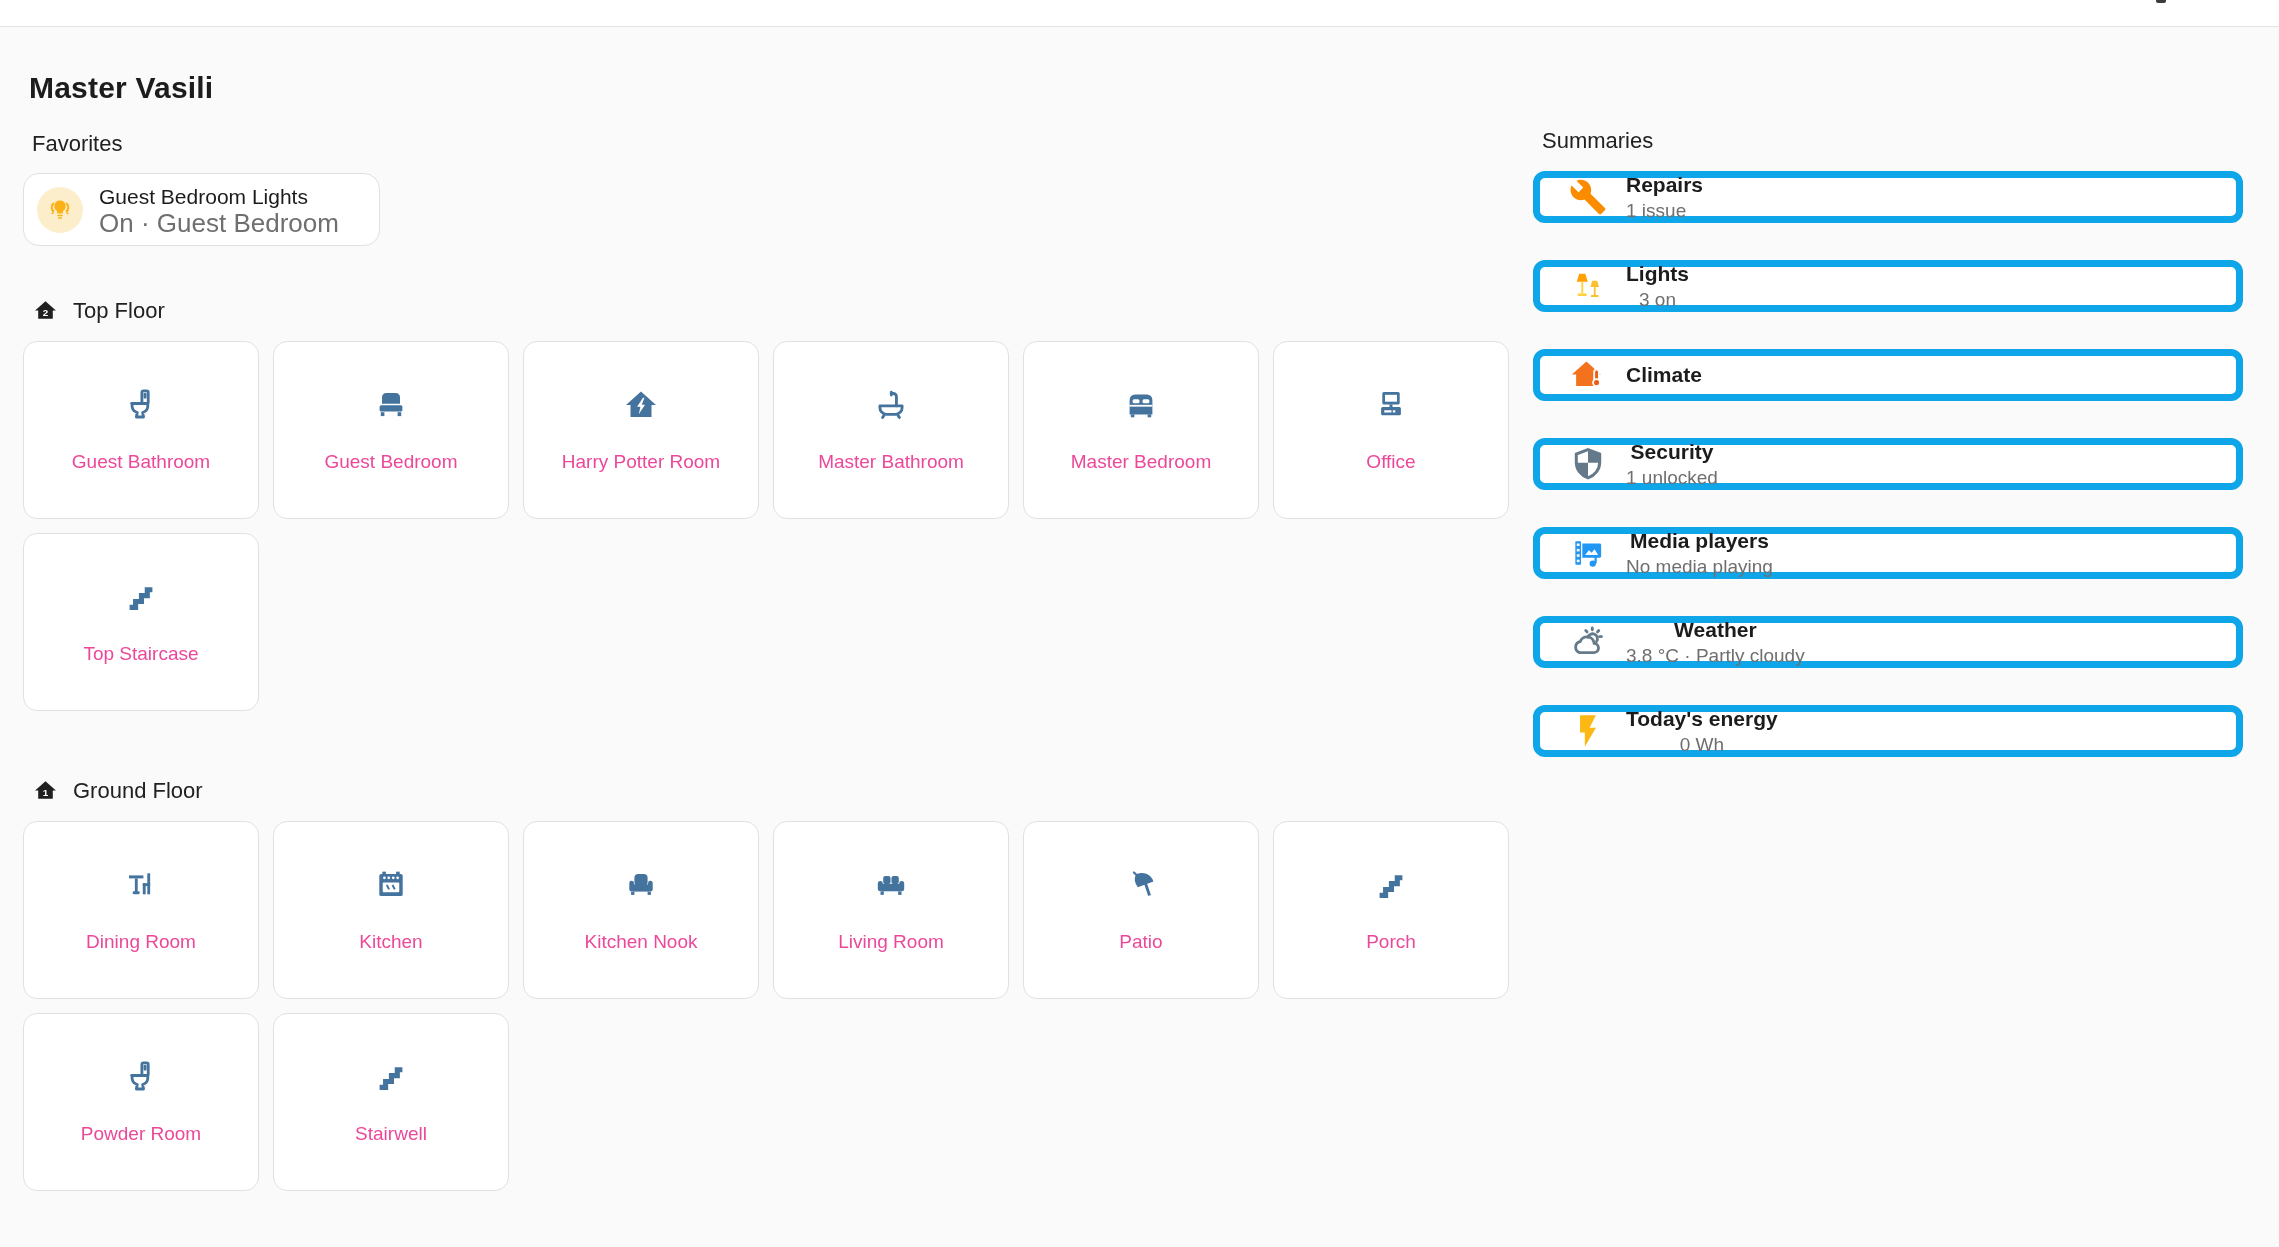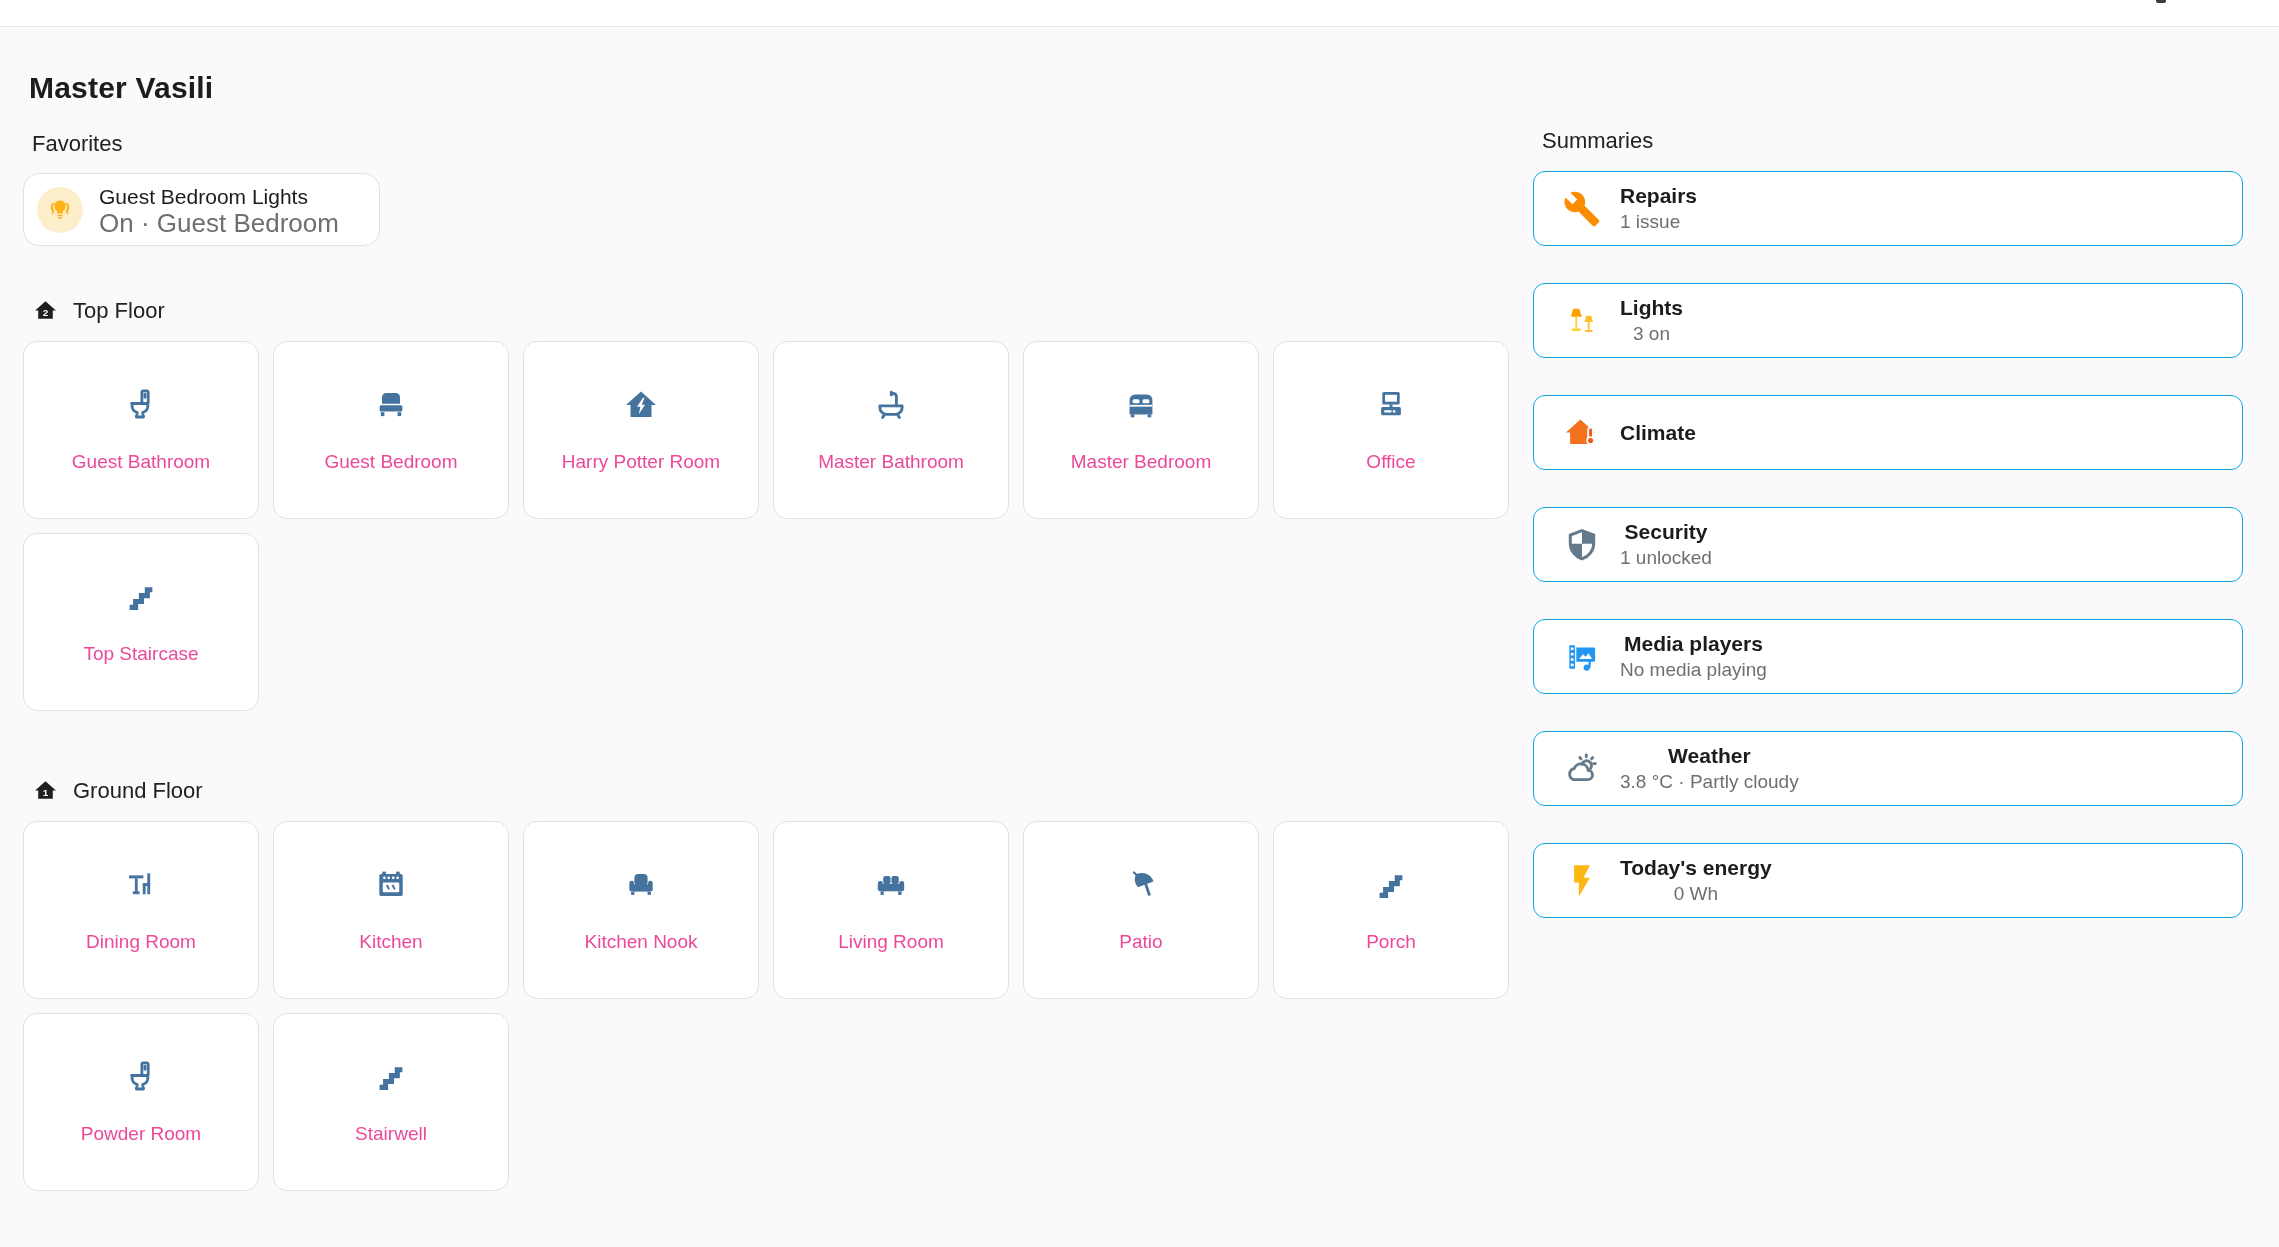--- a/index.html
+++ b/index.html
@@ -47,21 +47,21 @@
   .room-grid { display:grid; grid-template-columns:repeat(6,236px); gap:14px; grid-auto-rows:178px; }
   .room-card {
     background:#fff; border:1px solid #e1e1e1; border-radius:14px;
     display:flex; flex-direction:column; align-items:center; justify-content:center;
     gap:28px; cursor:pointer;
   }
   .room-name { font-size:19px; font-weight:normal; color:#ec4899; }
 
   
   .sum-card {
-    height:75px; background:#fff; border:1px solid #0ea5e9; border-radius:12px;
+    height:52px; background:#fff; border:7px solid #0ea5e9; border-radius:12px;
     display:flex; align-items:center; padding-left:28px; margin-top:17px; cursor:pointer;
   }
   .sum-card + .sum-card { margin-top:37px;text-align:center; }
   .sum-icon { width:40px; height:40px; display:flex; align-items:center; justify-content:center; flex:0 0 auto; }
   .sum-text { margin-left:18px; }
   .sum-title { font-size:21px; font-weight:bold; line-height:26px; }
   .sum-sub { font-size:19px; color:#6f6f6f; line-height:24px; margin-top:1px; }
   .sum-sub:empty { display:none; }
 
   svg { display:block; }

